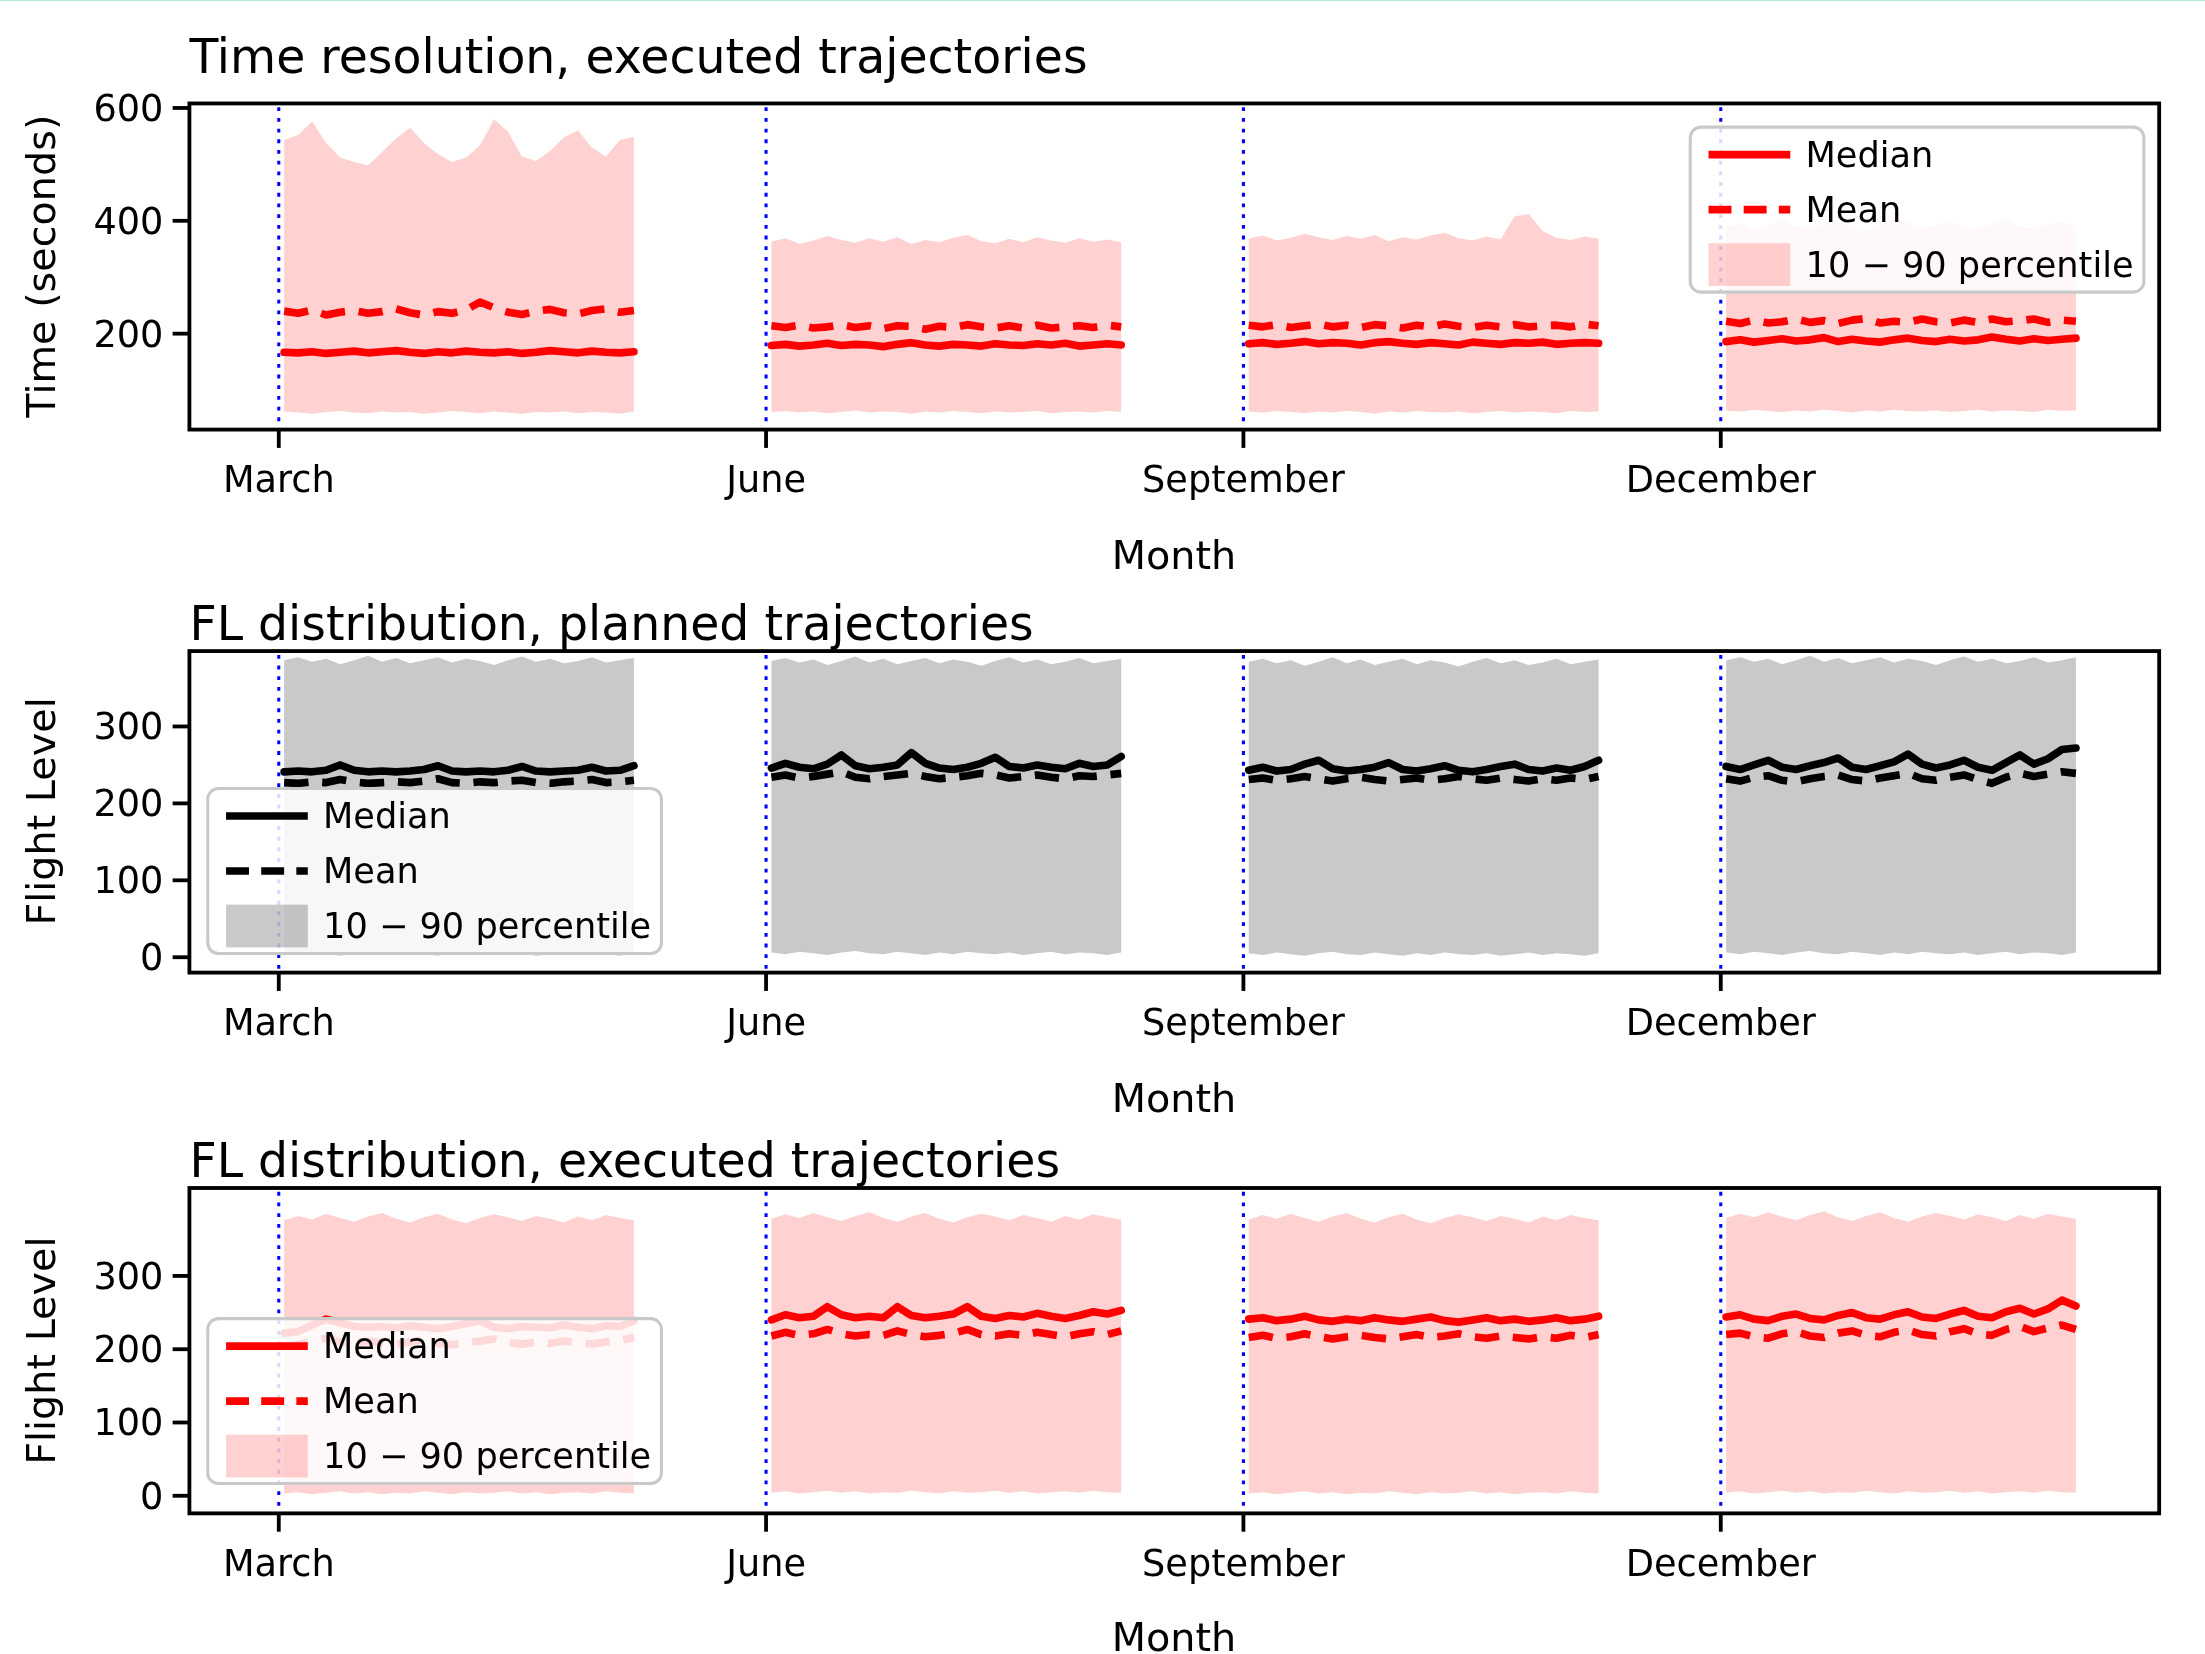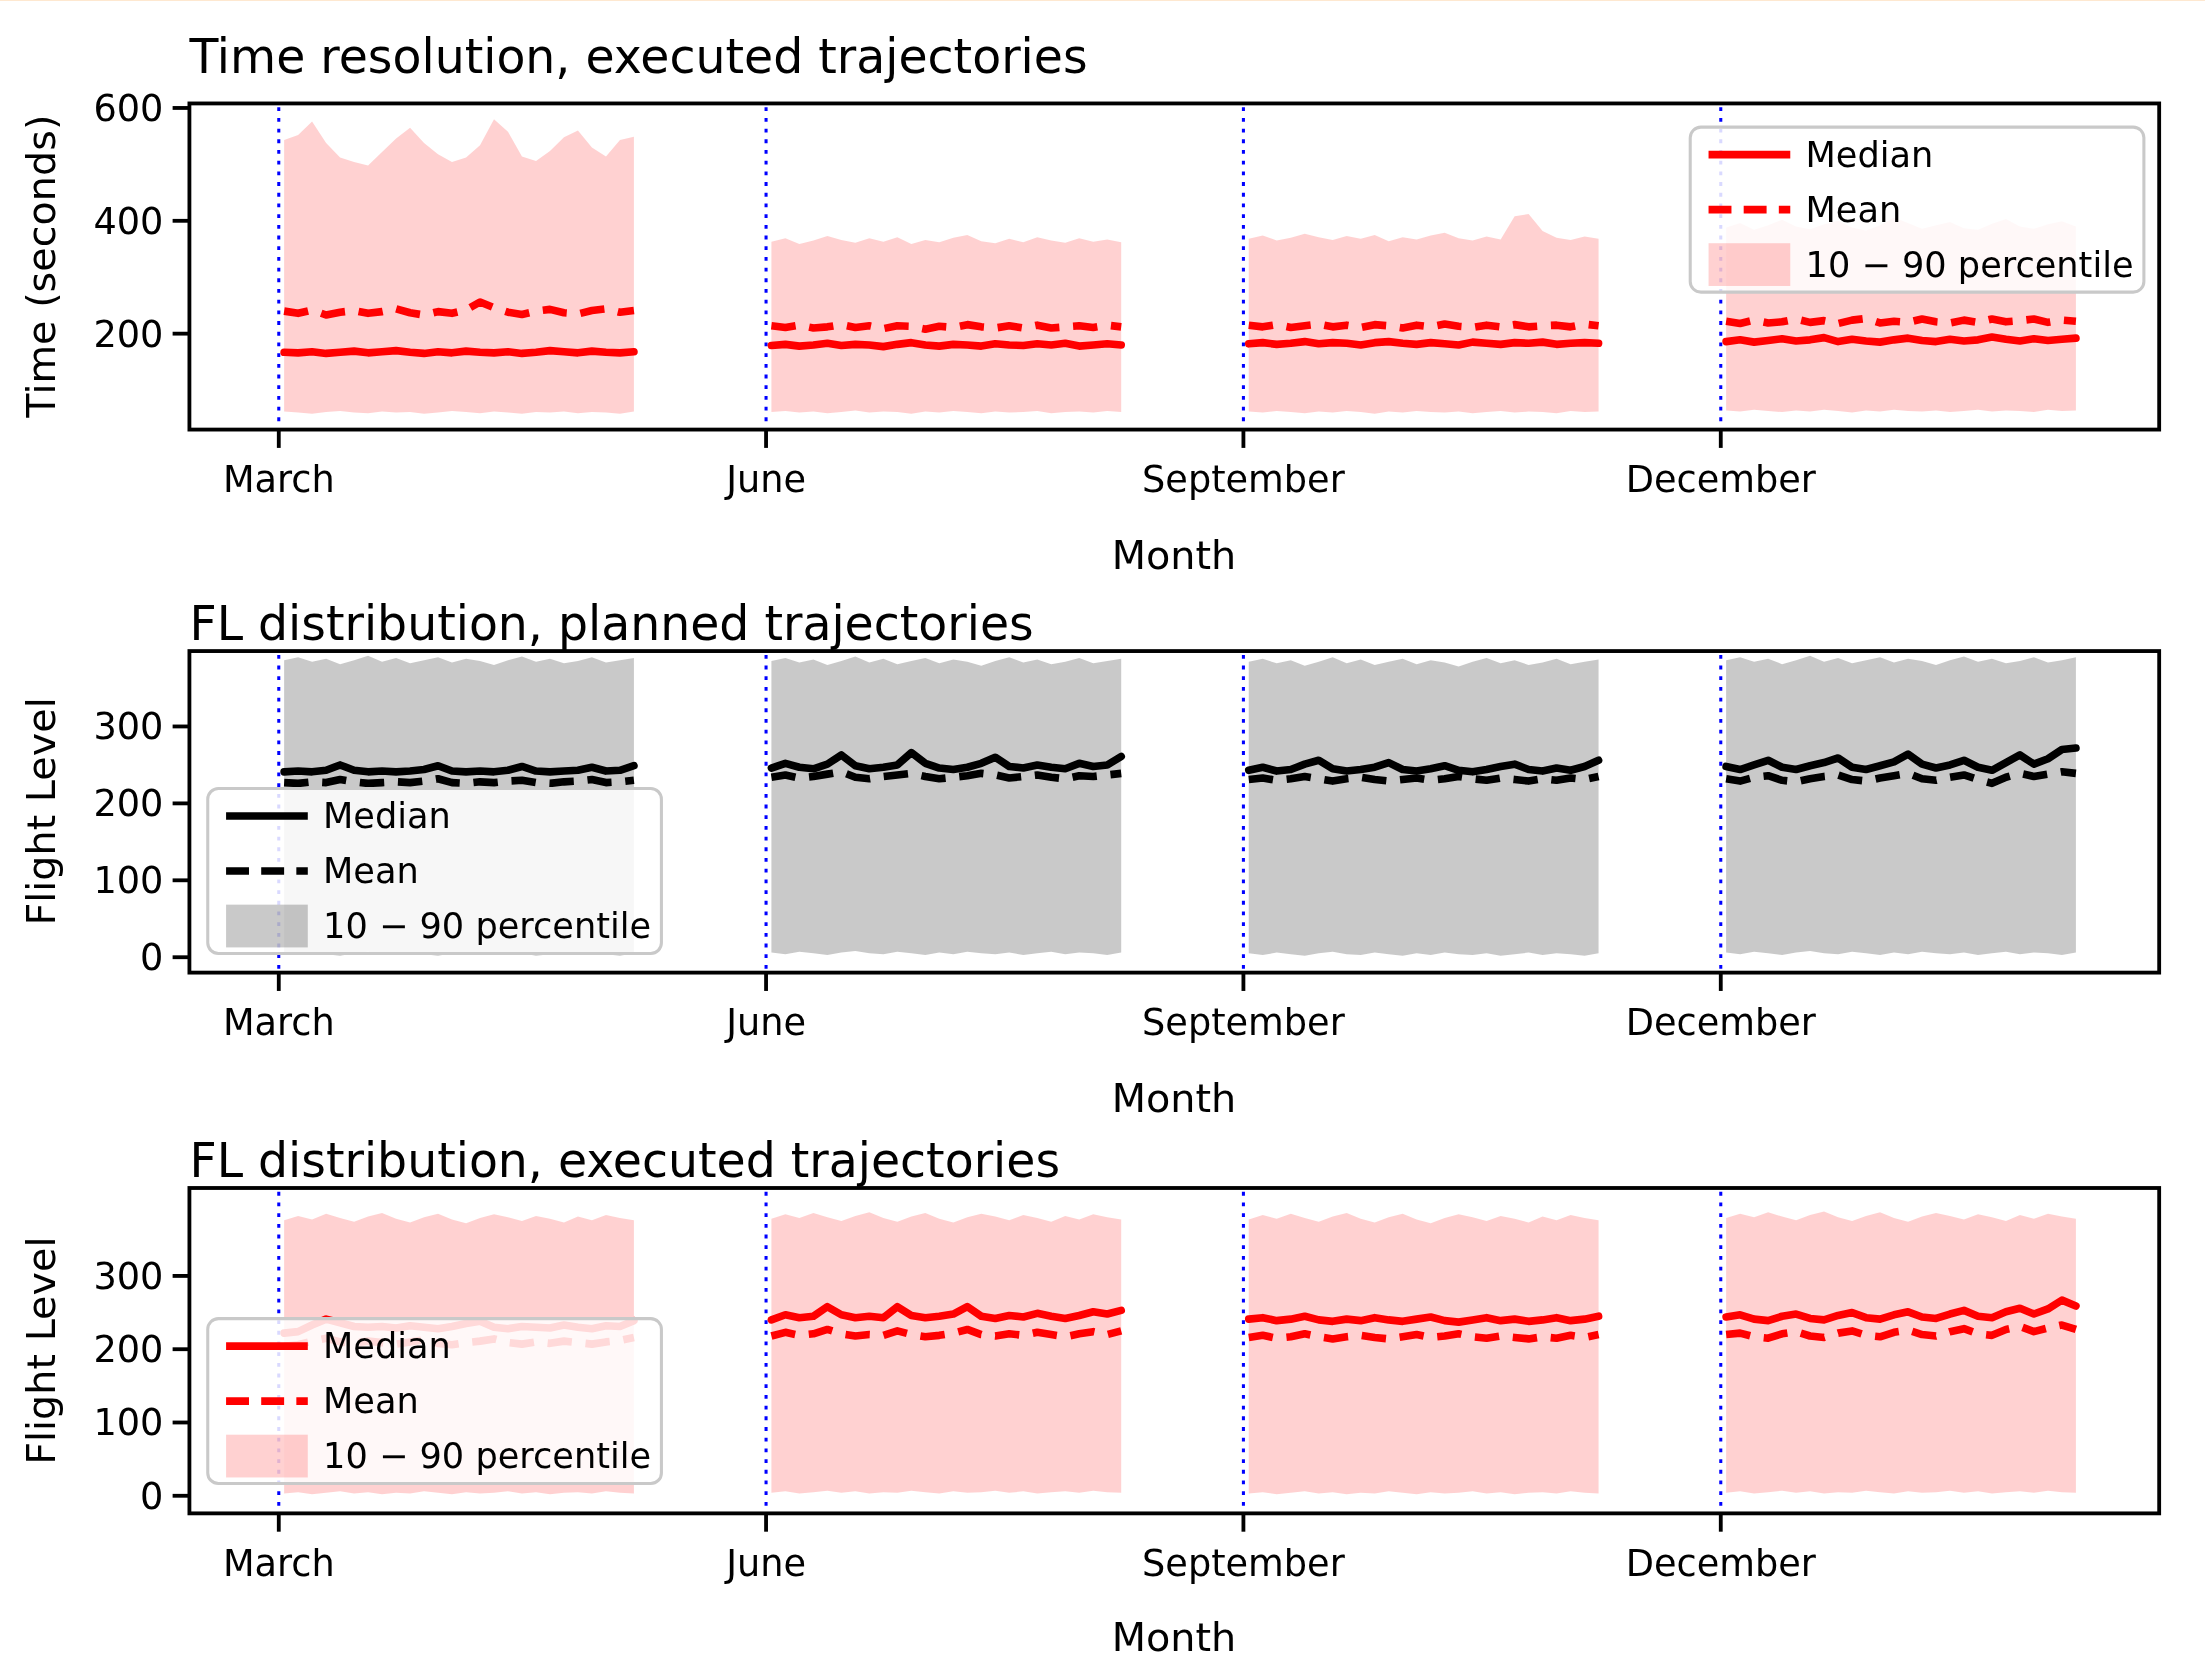--- a/index.html
+++ b/index.html
@@ -1,16 +1,16 @@
 <!DOCTYPE html>
 <html style="font-size:12.2px"><head>
 <meta charset="utf-8">
 <style>
   html,body{margin:0;padding:0;background:#ffffff;}
-  #fig{position:relative;width:2205px;height:1655px;background:#fdba74;
+  #fig{position:relative;width:2205px;height:1655px;background:#14b8a6;
        font-family:"DejaVu Sans","Liberation Sans",sans-serif;}
   svg{display:block;}
   text{fill:#000000;}
   .title{font-size:62px;}
   .axlabel{font-size:52px;}
   .ticklabel{font-size:48px;}
   .legendlabel{font-size:46px;}
 </style>
 </head>
 <body>

